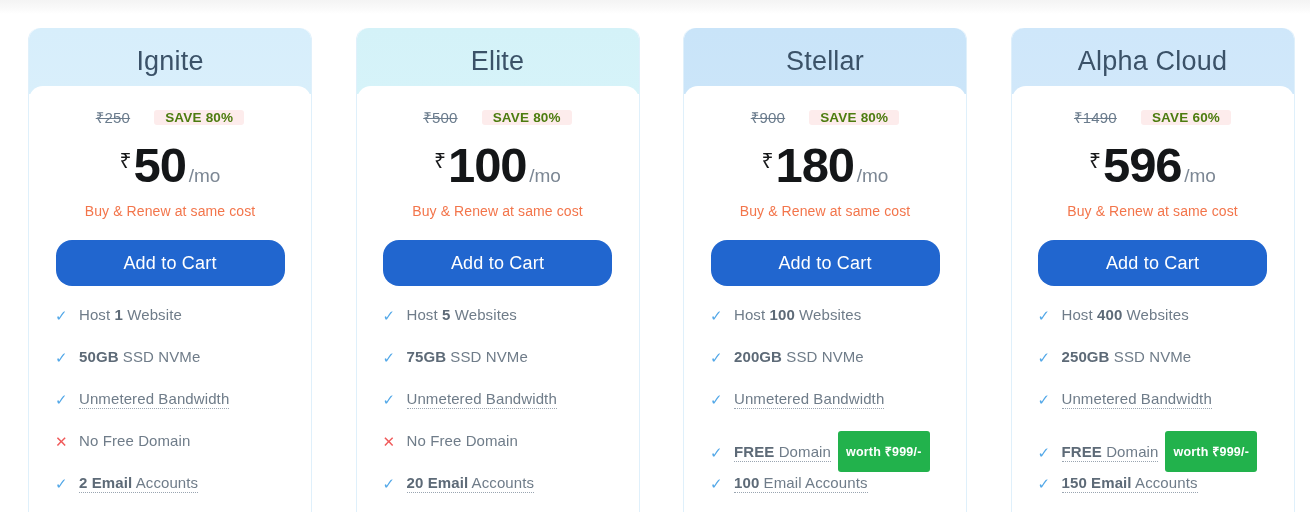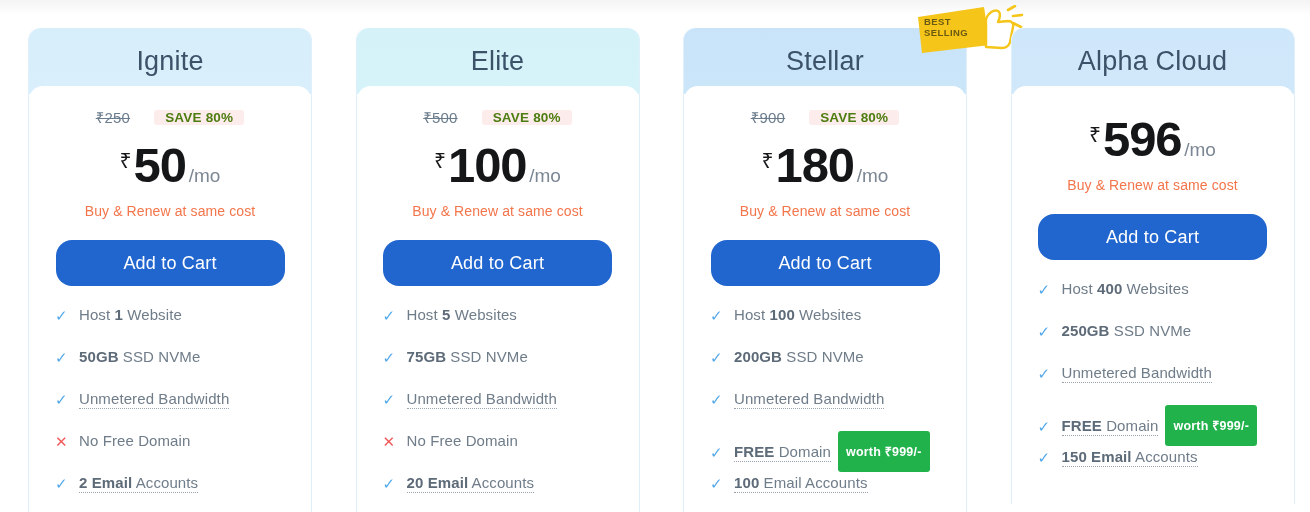--- a/index.html
+++ b/index.html
@@ -320,32 +320,20 @@
                 <span class="f-text"><span class="dotted"><span class="f-strong">20 Email</span><span> Accounts</span></span></span>
               </li>
             </ul>
           </div>
         </div>
       </div>
       <div class="card-slot">
         <div class="card">
           <div class="card-head head-tint-c">
             <div class="plan-name">Stellar</div>
-            <div class="ribbon">
-              <svg width="112" height="54" viewBox="0 0 112 54" xmlns="http://www.w3.org/2000/svg">
-                <path d="M2 12 L68 2 L74 40 L6 48 Z" fill="#F5C519"></path>
-                <path d="M70 14 C72 8, 78 4, 82 6 C85 7.5, 84 13, 82 17 L92 16 C96 16, 98 19, 97 22 L94 37 C93 41, 90 43, 86 43 L70 42 Z" fill="#FFFFFF" stroke="#F5C519" stroke-width="2.4" stroke-linejoin="round"></path>
-                <path d="M70 20 L70 42" stroke="#F5C519" stroke-width="2.2"></path>
-                <path d="M92 5 L99 1 M97 11 L106 10 M97 18 L105 22" stroke="#F5C519" stroke-width="2.6" stroke-linecap="round"></path>
-              </svg>
-              <div style="position: absolute; top: 11px; left: 8px; font-size: 9.5px; font-weight: 700; color: rgb(107, 90, 19); line-height: 11px; letter-spacing: 0.4px;">
-                <div>BEST</div>
-                <div>SELLING</div>
-              </div>
-            </div>
           </div>
           <div class="card-body">
             <div class="price-top">
               <span class="old-price">₹900</span>
               <span class="save-badge">SAVE 80%</span>
             </div>
             <div class="price-main">
               <span class="rupee">₹</span>
               <span class="amount">180</span>
               <span class="per-mo">/mo</span>
@@ -376,20 +364,24 @@
             </ul>
           </div>
         </div>
       </div>
       <div class="card-slot">
         <div class="card">
           <div class="card-head head-tint-d">
             <div class="plan-name">Alpha Cloud</div>
           </div>
           <div class="card-body">
+            <div class="price-top">
+              <span class="old-price">₹1490</span>
+              <span class="save-badge">SAVE 60%</span>
+            </div>
             <div class="price-main">
               <span class="rupee">₹</span>
               <span class="amount">596</span>
               <span class="per-mo">/mo</span>
             </div>
             <div class="renew-note">Buy &amp; Renew at same cost</div>
             <button class="cart-btn">Add to Cart</button>
             <ul class="features">
               <li class="feature">
                 <span class="f-icon ok">✓</span>

